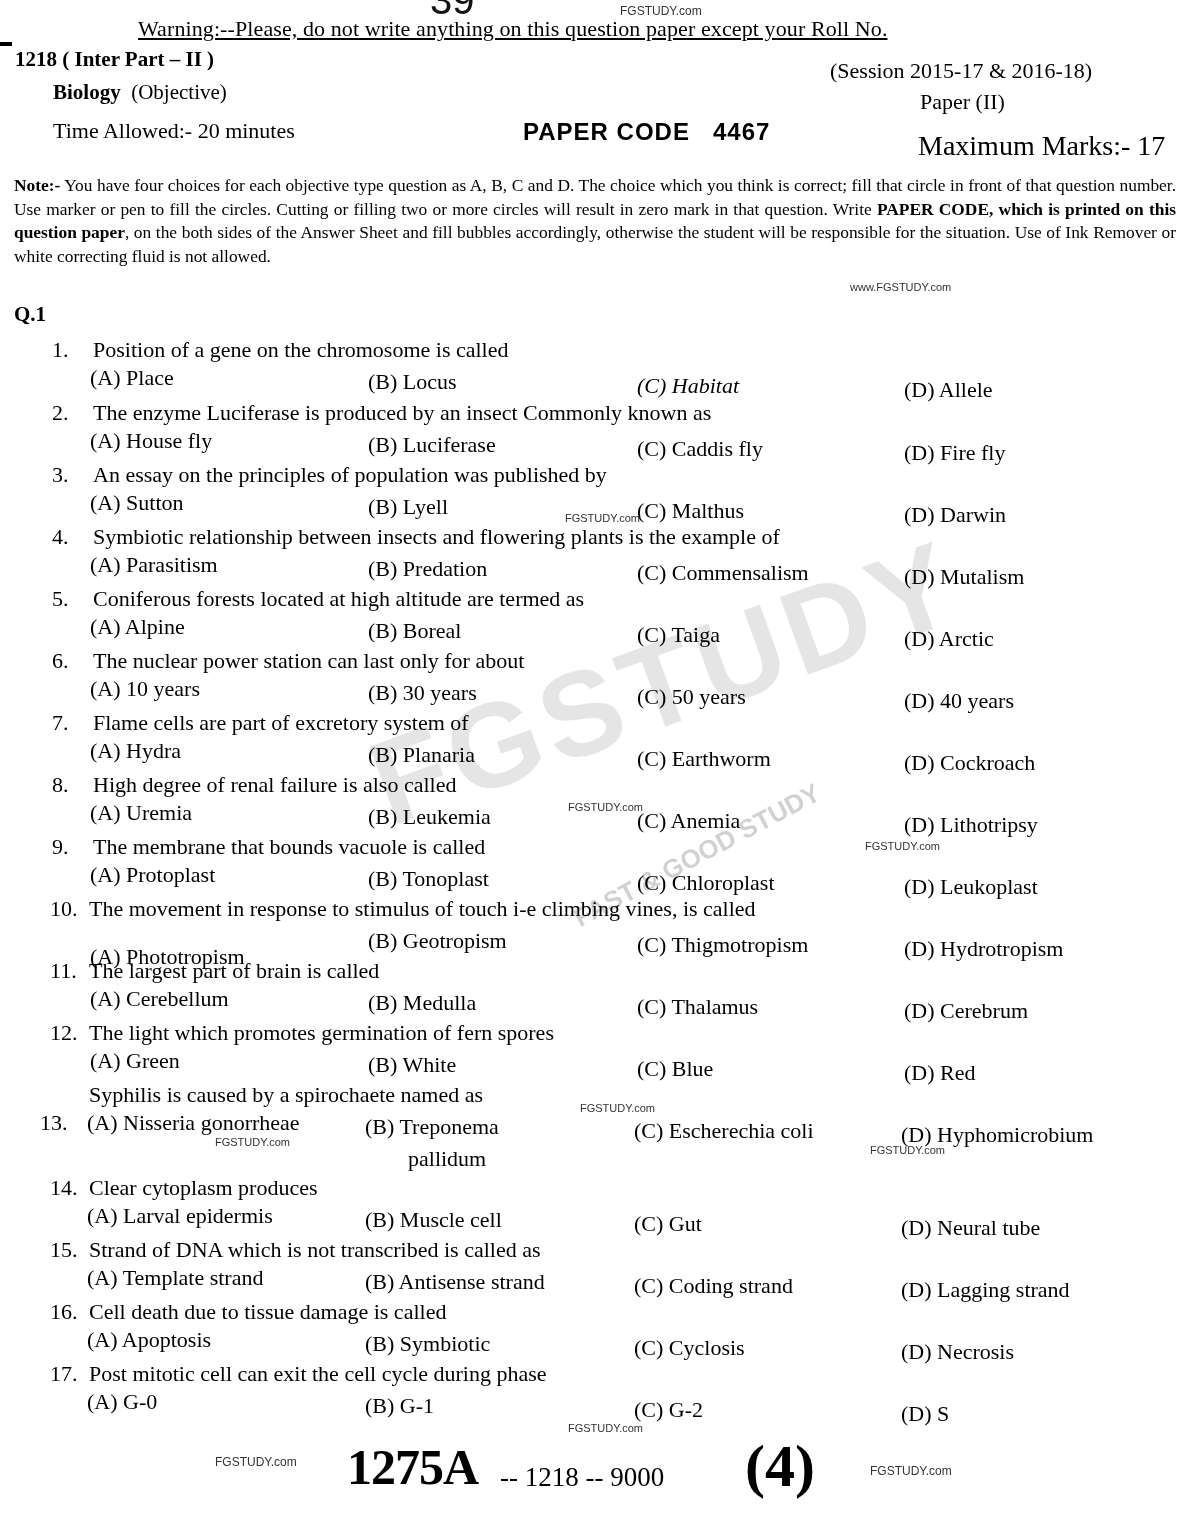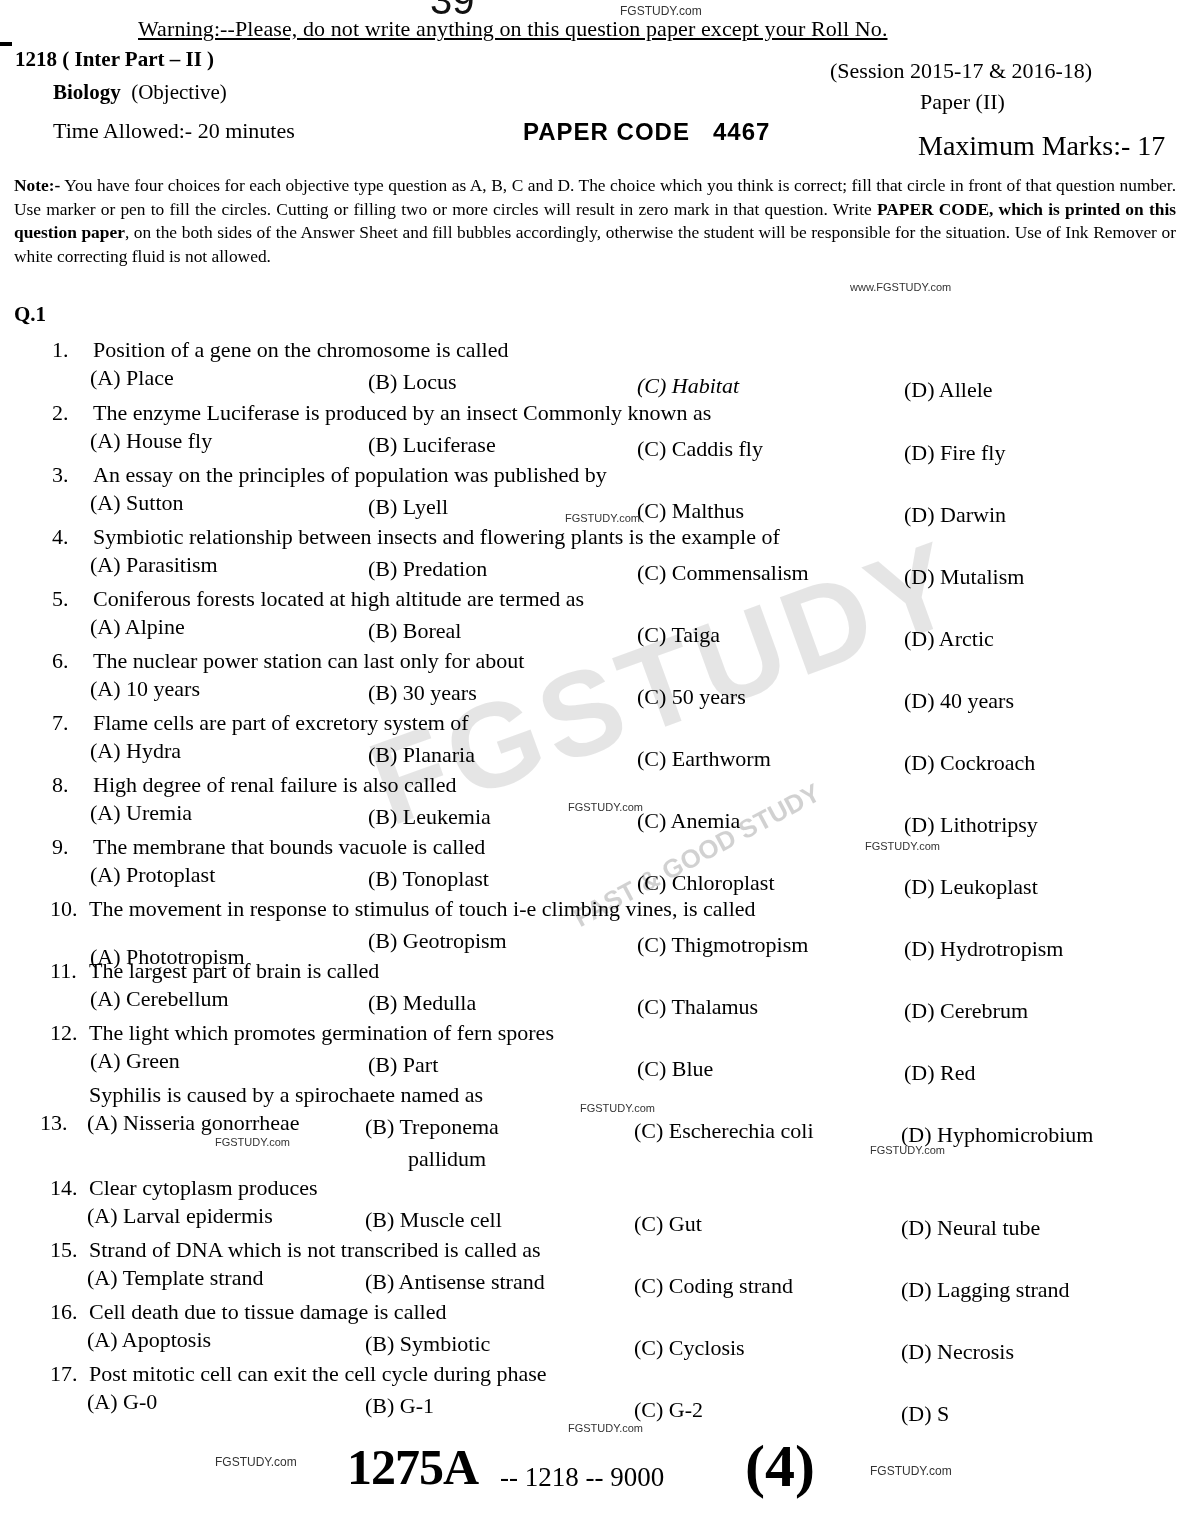--- a/index.html
+++ b/index.html
@@ -119,21 +119,21 @@
     <div class="abs opt" style="top: 936px; left: 904px;">(D) Hydrotropism</div>
     <div class="abs qtext" style="top: 958px; left: 50px;">11.</div>
     <div class="abs qtext" style="top: 958px; left: 89px;">The largest part of brain is called</div>
     <div class="abs opt" style="top: 986px; left: 90px;">(A) Cerebellum</div>
     <div class="abs opt" style="top: 990px; left: 368px;">(B) Medulla</div>
     <div class="abs opt" style="top: 994px; left: 637px;">(C) Thalamus</div>
     <div class="abs opt" style="top: 998px; left: 904px;">(D) Cerebrum</div>
     <div class="abs qtext" style="top: 1020px; left: 50px;">12.</div>
     <div class="abs qtext" style="top: 1020px; left: 89px;">The light which promotes germination of fern spores</div>
     <div class="abs opt" style="top: 1048px; left: 90px;">(A) Green</div>
-    <div class="abs opt" style="top: 1052px; left: 368px;">(B) Part</div>
+    <div class="abs opt" style="top: 1052px; left: 368px;">(B) White</div>
     <div class="abs opt" style="top: 1056px; left: 637px;">(C) Blue</div>
     <div class="abs opt" style="top: 1060px; left: 904px;">(D) Red</div>
     <div class="abs qtext" style="top: 1082px; left: 40px; margin-top: 28px;">13.</div>
     <div class="abs qtext" style="top: 1082px; left: 89px;">Syphilis is caused by a spirochaete named as</div>
     <div class="abs opt" style="top: 1110px; left: 87px;">(A) Nisseria gonorrheae</div>
     <div class="abs opt" style="top: 1114px; left: 365px;">(B) Treponema</div>
     <div class="abs opt" style="top: 1118px; left: 634px;">(C) Escherechia coli</div>
     <div class="abs opt" style="top: 1122px; left: 901px;">(D) Hyphomicrobium</div>
     <div class="abs opt" style="top: 1146px; left: 408px;">pallidum</div>
     <div class="abs qtext" style="top: 1175px; left: 50px;">14.</div>

